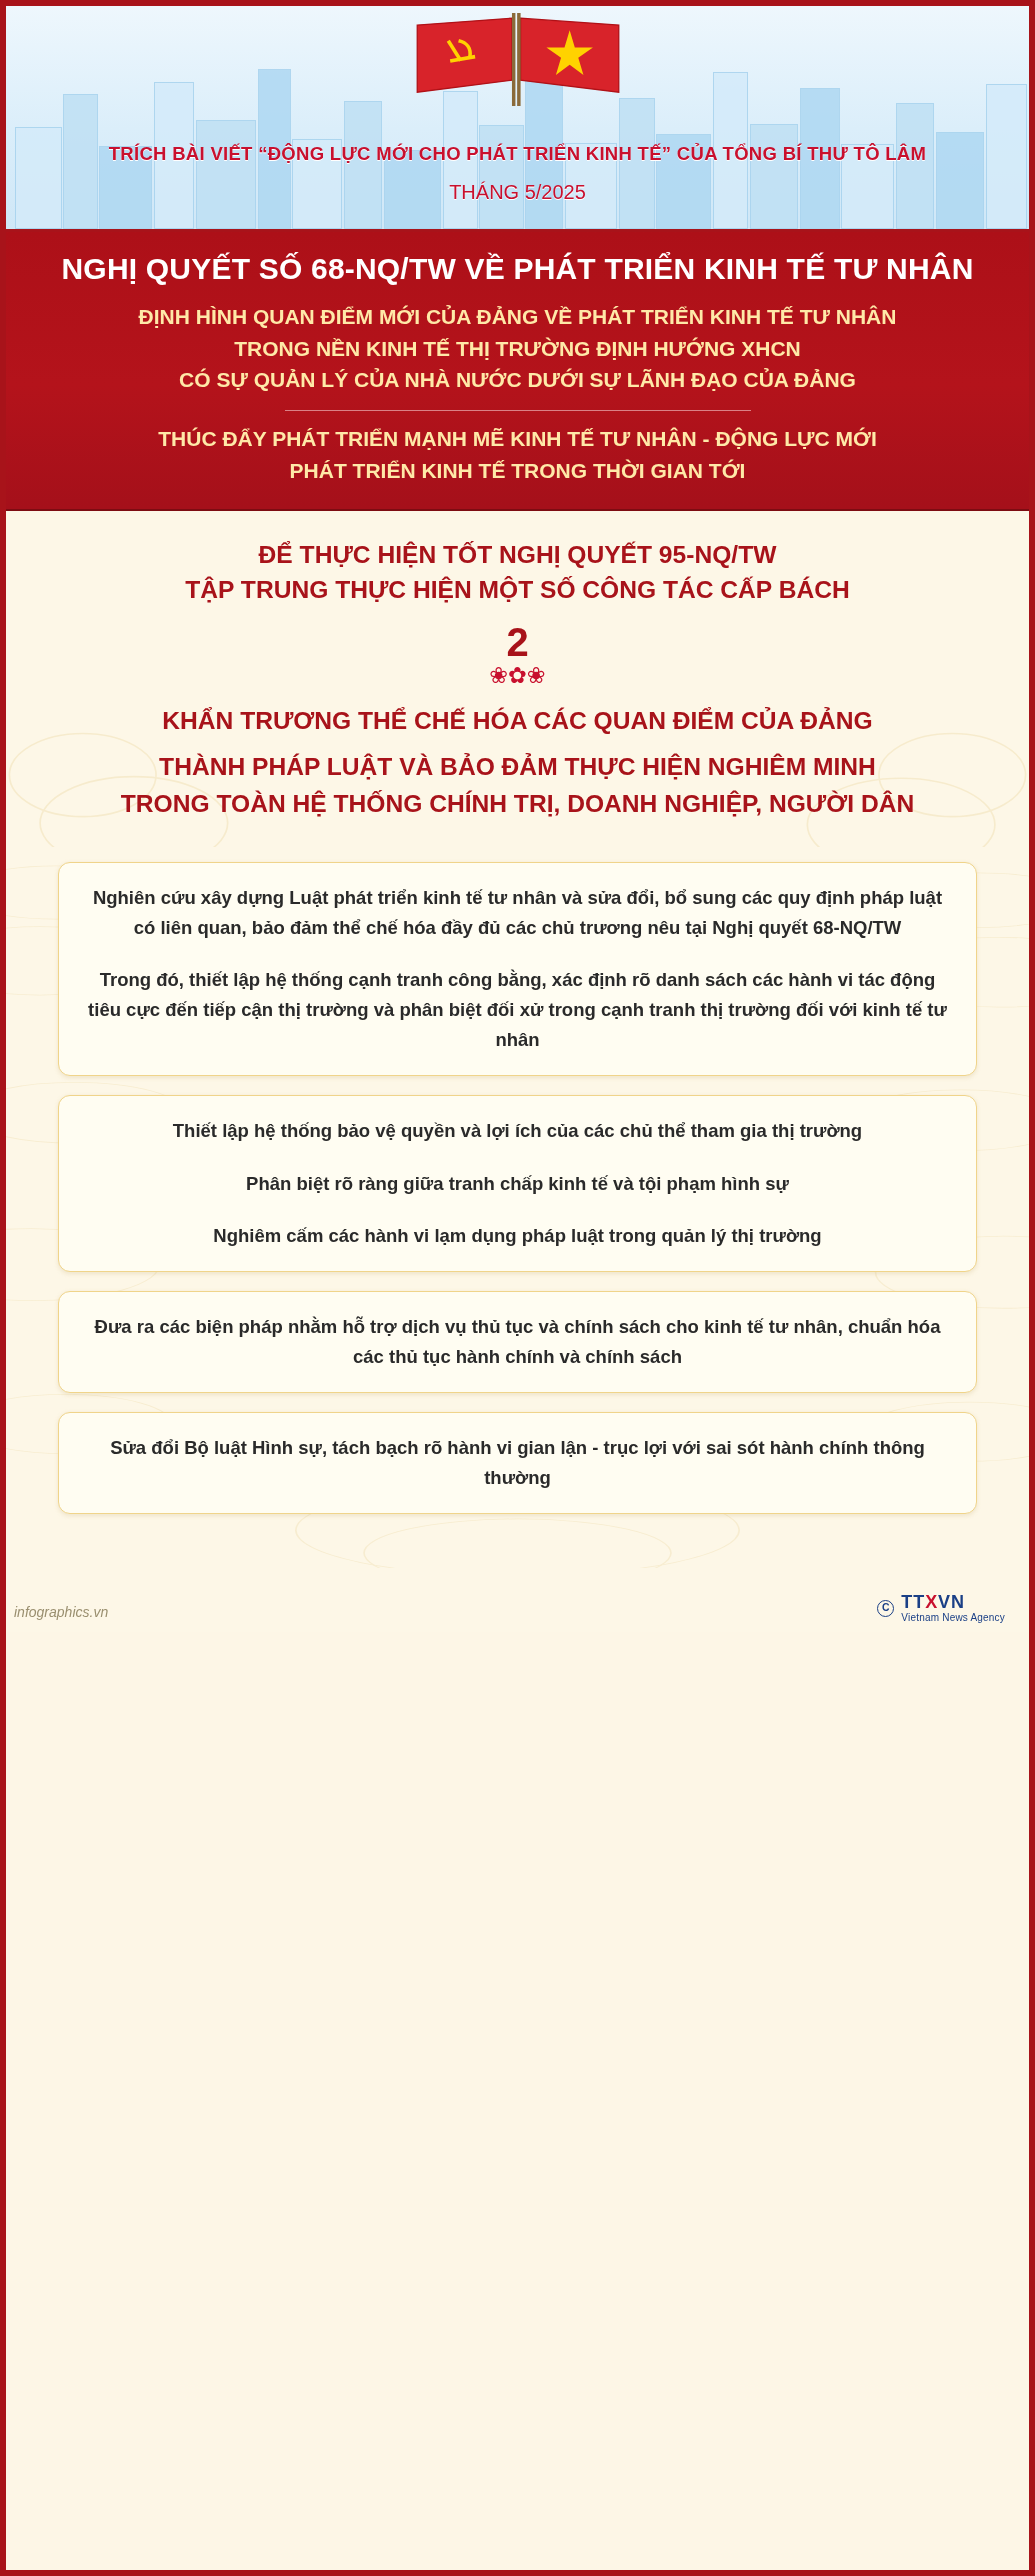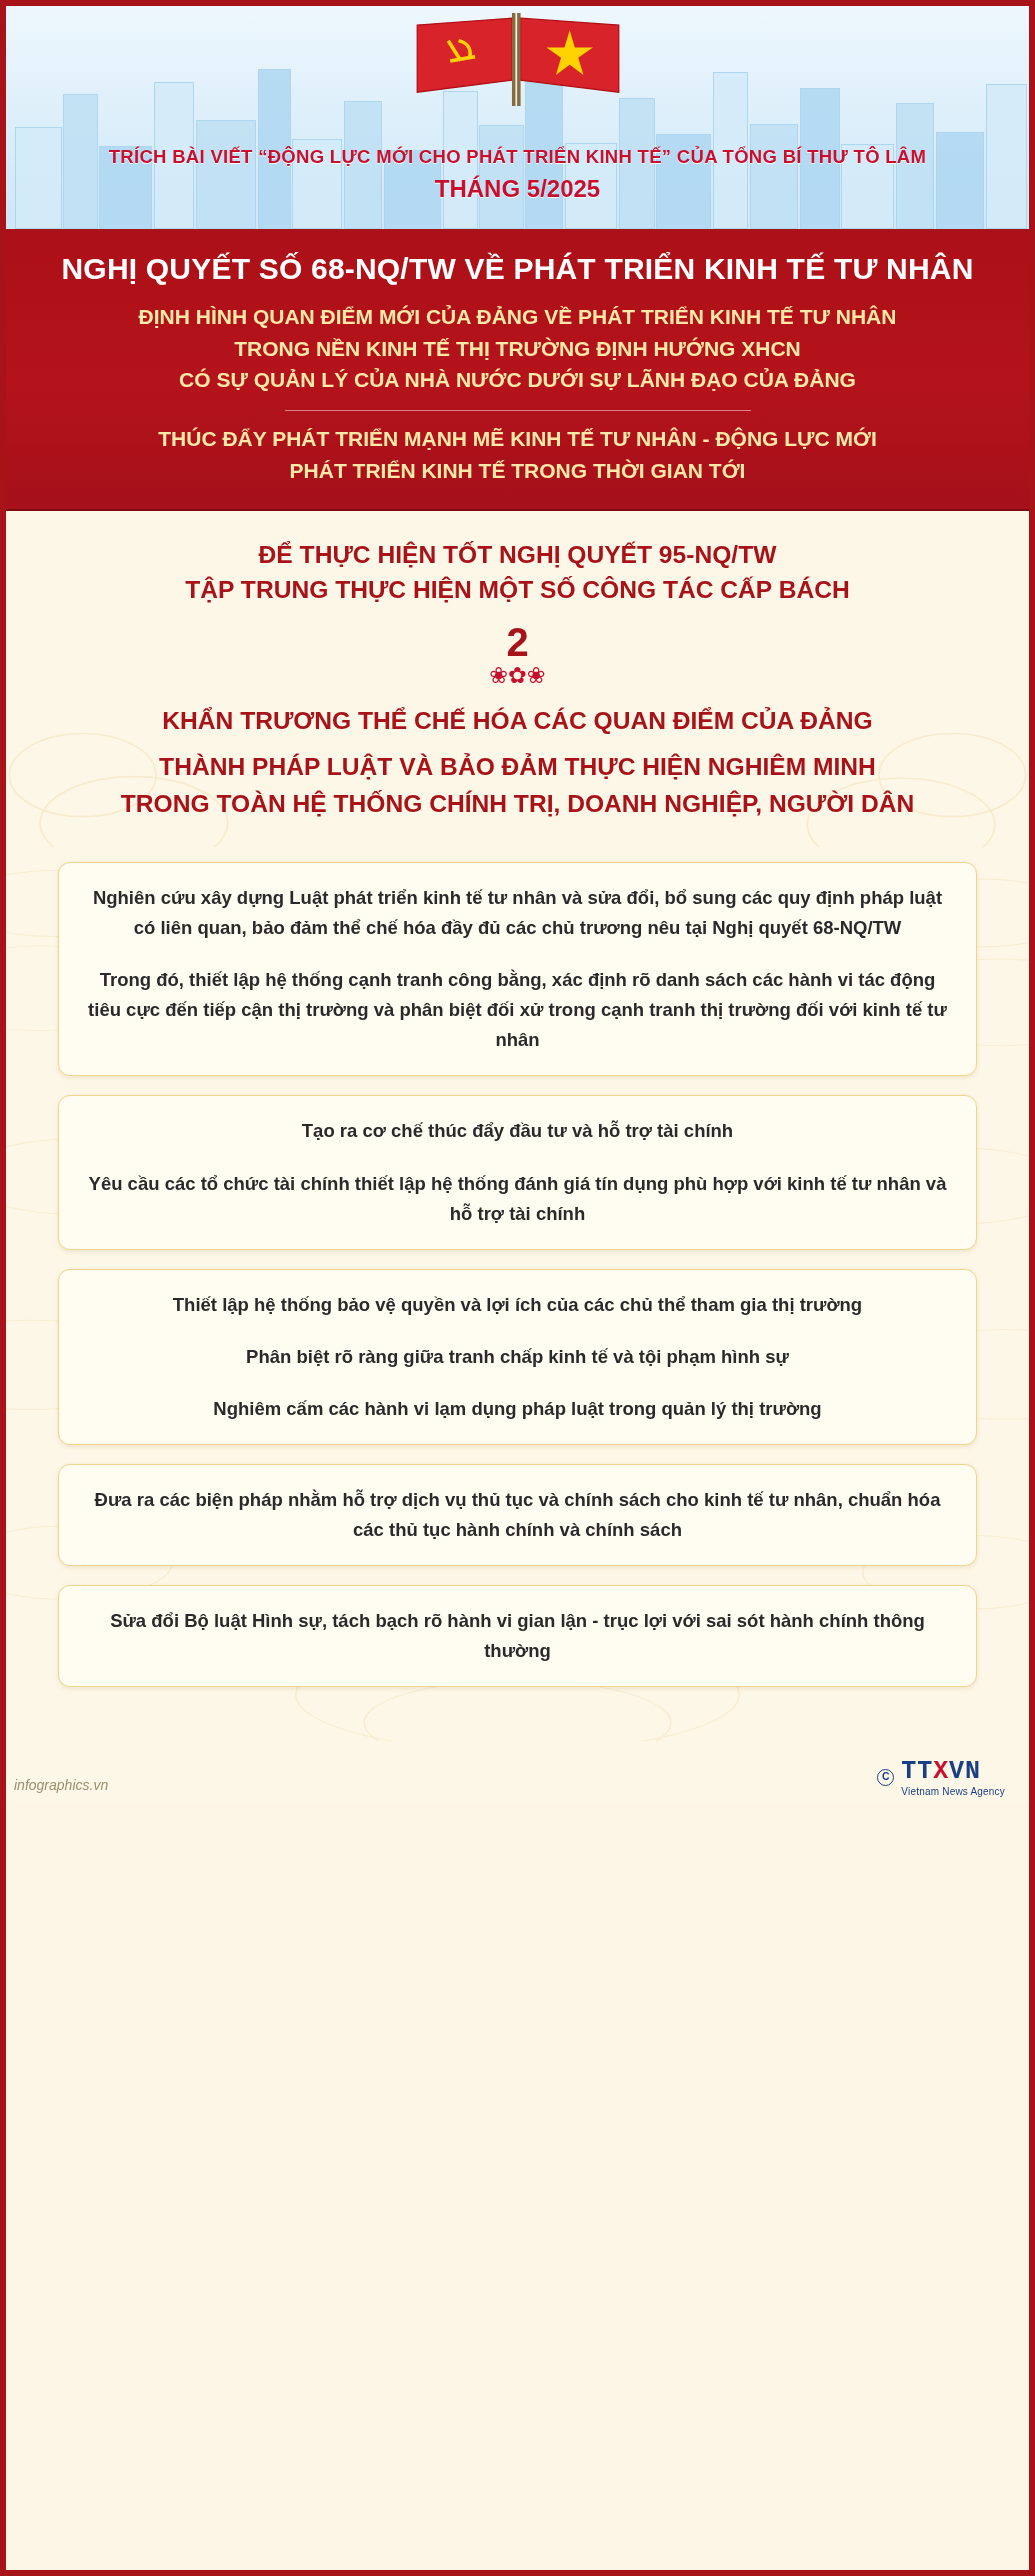--- a/index.html
+++ b/index.html
@@ -65,24 +65,25 @@
   .banner-title {
     color: #c8102e;
     font-weight: bold;
     font-size: 18.5px;
     letter-spacing: 0.3px;
     line-height: 1.45;
     text-shadow: 0 0.9px 0 #fff;
   }
   .banner-sub {
     color: #c8102e;
-    font-weight: bold;
-    font-size: 24px;
+    font-weight: normal;
+    font-size: 20px;
     line-height: 1.5;
     text-shadow: 0 0.9px 0 #fff;
+    margin-top: 9px;
   }
 
   
   .redblock {
     background: #b01117;
     background: linear-gradient(180deg,#ad1018 0%, #b4131b 55%, #a5101a 100%);
     color: #ffffff;
     text-align: center;
     padding: 19px 35px 22.4px 35px;
     border-bottom: 2.6px solid #7d0c12;
@@ -209,24 +210,23 @@
     color: #1a3f86;
     font-size: 10.4px;
     line-height: 14.7px;
     text-align: center;
     font-weight: bold;
   }
   .ttxvn-logo { text-align: left; }
   .ttxvn-logo .t1 {
     color: #1a3f86;
     font-weight: bold;
-    font-size: 25px;
+    font-size: 18px;
     letter-spacing: 0.9px;
     line-height: 1;
-    font-family: Liberation Mono, monospace;
   }
   .ttxvn-logo .t1 .red { color: #c8102e; }
   .ttxvn-logo .t2 {
     color: #1a3f86;
     font-size: 10px;
     letter-spacing: 0.2px;
     margin-top: 1.7px;
   }
 </style>
 </head>
@@ -335,24 +335,20 @@
             <ellipse cx="600" cy="1860" rx="180" ry="90"></ellipse>
           </g>
         </svg>
       </div>
 
       <div class="card">
         <p>Nghiên cứu xây dựng Luật phát triển kinh tế tư nhân và sửa đổi, bổ sung các quy định pháp luật có liên quan, bảo đảm thể chế hóa đầy đủ các chủ trương nêu tại Nghị quyết 68-NQ/TW</p>
         <p>Trong đó, thiết lập hệ thống cạnh tranh công bằng, xác định rõ danh sách các hành vi tác động tiêu cực đến tiếp cận thị trường và phân biệt đối xử trong cạnh tranh thị trường đối với kinh tế tư nhân</p>
       </div>
 
-      <div class="card">
-        <p>Tạo ra cơ chế thúc đẩy đầu tư và hỗ trợ tài chính</p>
-        <p>Yêu cầu các tổ chức tài chính thiết lập hệ thống đánh giá tín dụng phù hợp với kinh tế tư nhân và hỗ trợ tài chính</p>
-      </div>
 
 
       <div class="card">
         <p>Thiết lập hệ thống bảo vệ quyền và lợi ích của các chủ thể tham gia thị trường</p>
         <p>Phân biệt rõ ràng giữa tranh chấp kinh tế và tội phạm hình sự</p>
         <p>Nghiêm cấm các hành vi lạm dụng pháp luật trong quản lý thị trường</p>
       </div>
 
       <div class="card">
         <p>Đưa ra các biện pháp nhằm hỗ trợ dịch vụ thủ tục và chính sách cho kinh tế tư nhân, chuẩn hóa các thủ tục hành chính và chính sách</p>

